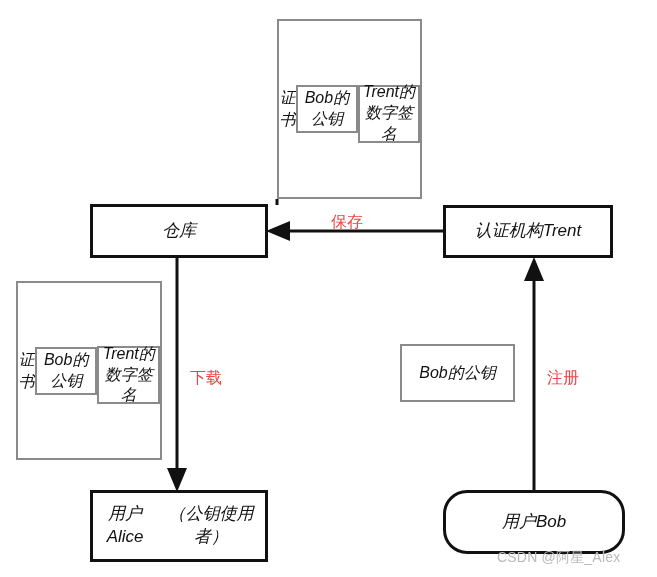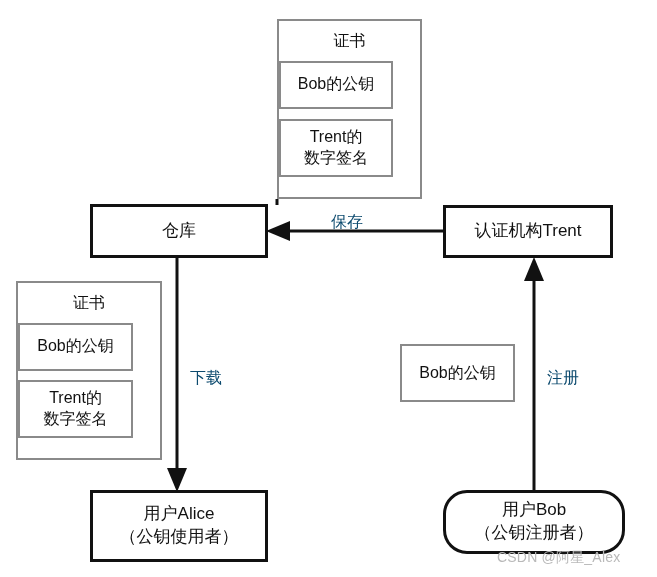--- a/index.html
+++ b/index.html
@@ -15,25 +15,27 @@
     width: 657px;
     height: 577px;
     background: #ffffff;
     overflow: hidden;
   }
   .box {
     position: absolute;
     box-sizing: border-box;
     background: #ffffff;
     display: flex;
-    flex-direction: column;
+    flex-direction: row;
+    align-items: center;
     justify-content: center;
     text-align: center;
     color: #111111;
     line-height: 1.35;
+    font-style: italic;
   }
   
   .box-strong {
     border: 3px solid #111111;
     font-size: 17px;
   }
   
   .box-thin {
     border: 2px solid #8a8a8a;
     font-size: 16px;
@@ -56,21 +58,21 @@
     align-items: center;
     justify-content: center;
     text-align: center;
     font-size: 16px;
     color: #111111;
     line-height: 1.3;
   }
   .line-label {
     position: absolute;
     font-size: 16px;
-    color: #0c4a6e;
+    color: #ef4444;
     white-space: nowrap;
   }
   .arrow-svg {
     position: absolute;
     overflow: visible;
   }
   .watermark {
     position: absolute;
     font-size: 14px;
     color: #b9b9b9;
@@ -119,21 +121,20 @@
     <span>Bob的公钥</span>
   </div>
 
   <div class="box box-strong" style="left:90px; top:490px; width:178px; height:72px;">
     <span class="l1">用户Alice</span>
     <span class="l2">（公钥使用者）</span>
   </div>
 
   <div class="box box-strong" style="left:443px; top:490px; width:182px; height:64px;border-radius:24px;">
     <span class="l1">用户Bob</span>
-    <span class="l2">（公钥注册者）</span>
   </div>
 
   <svg class="arrow-svg" style="left:0px; top:0px;" width="657" height="577">
 
     <line x1="277" y1="199" x2="277" y2="205" stroke="#111111" stroke-width="3"></line>
 
     <line x1="443" y1="231" x2="280" y2="231" stroke="#111111" stroke-width="3"></line>
     <polygon points="266,231 290,221 290,241" fill="#111111"></polygon>
 
     <line x1="177" y1="258" x2="177" y2="478" stroke="#111111" stroke-width="3"></line>

